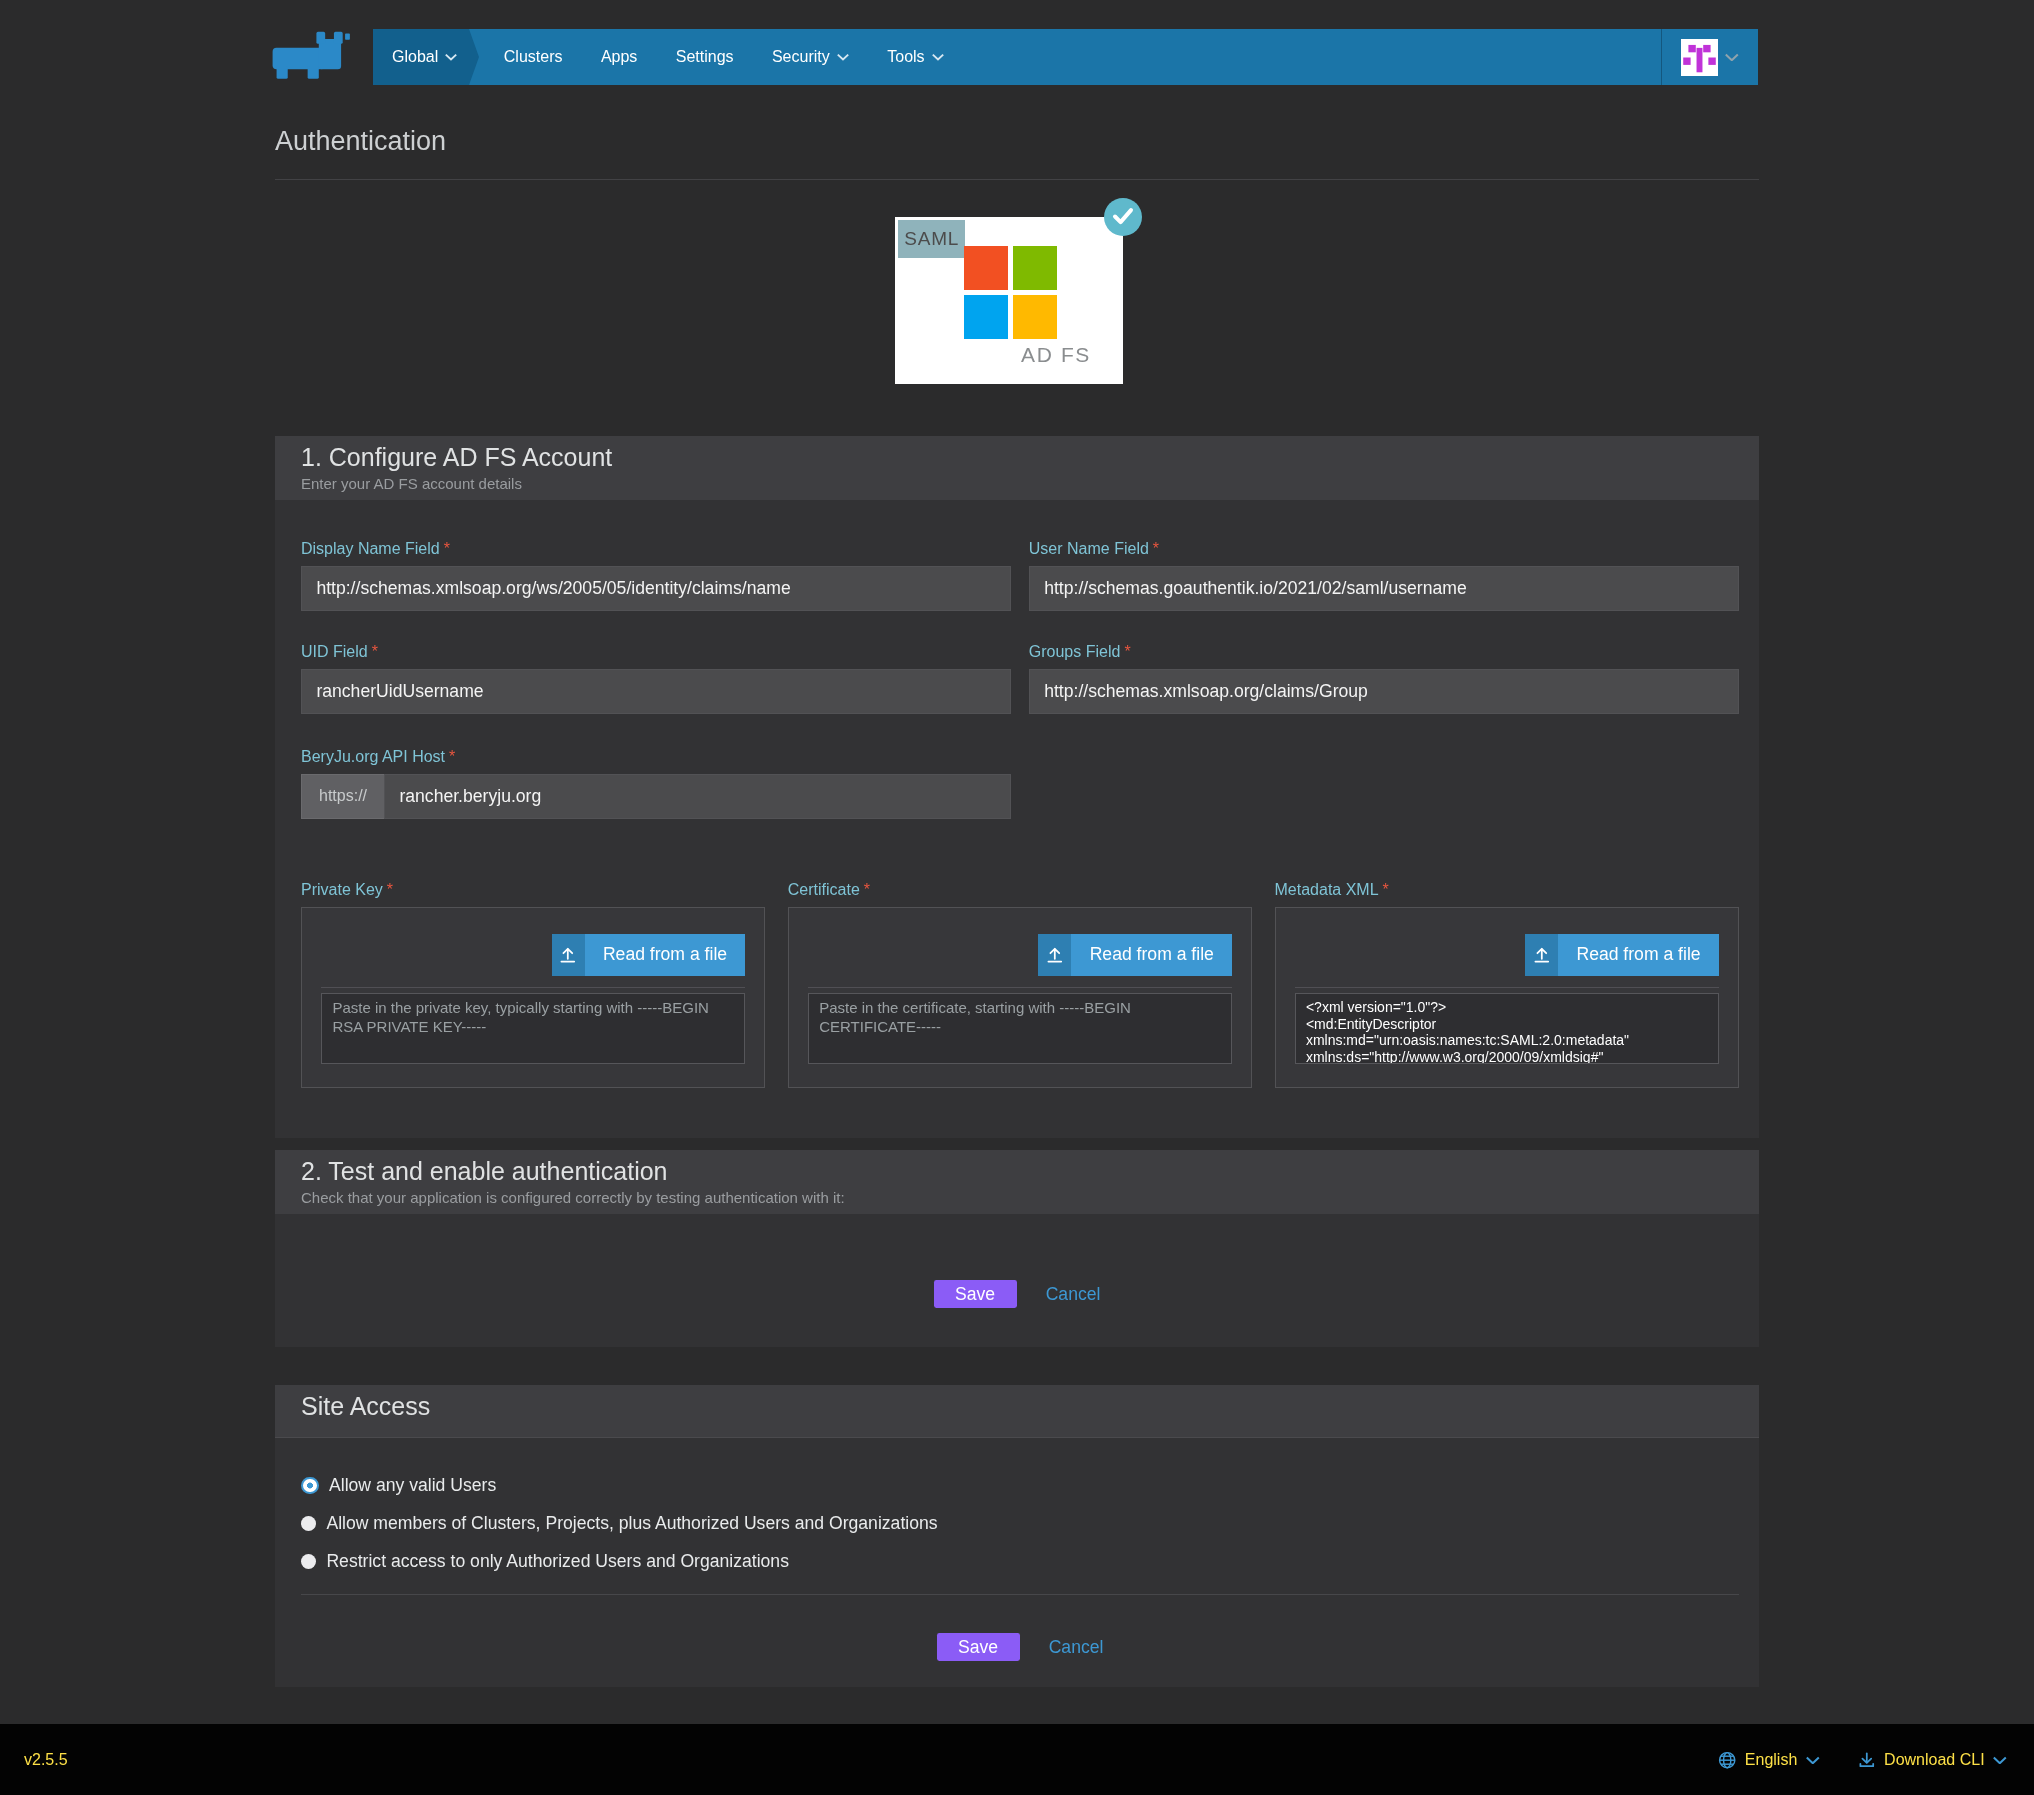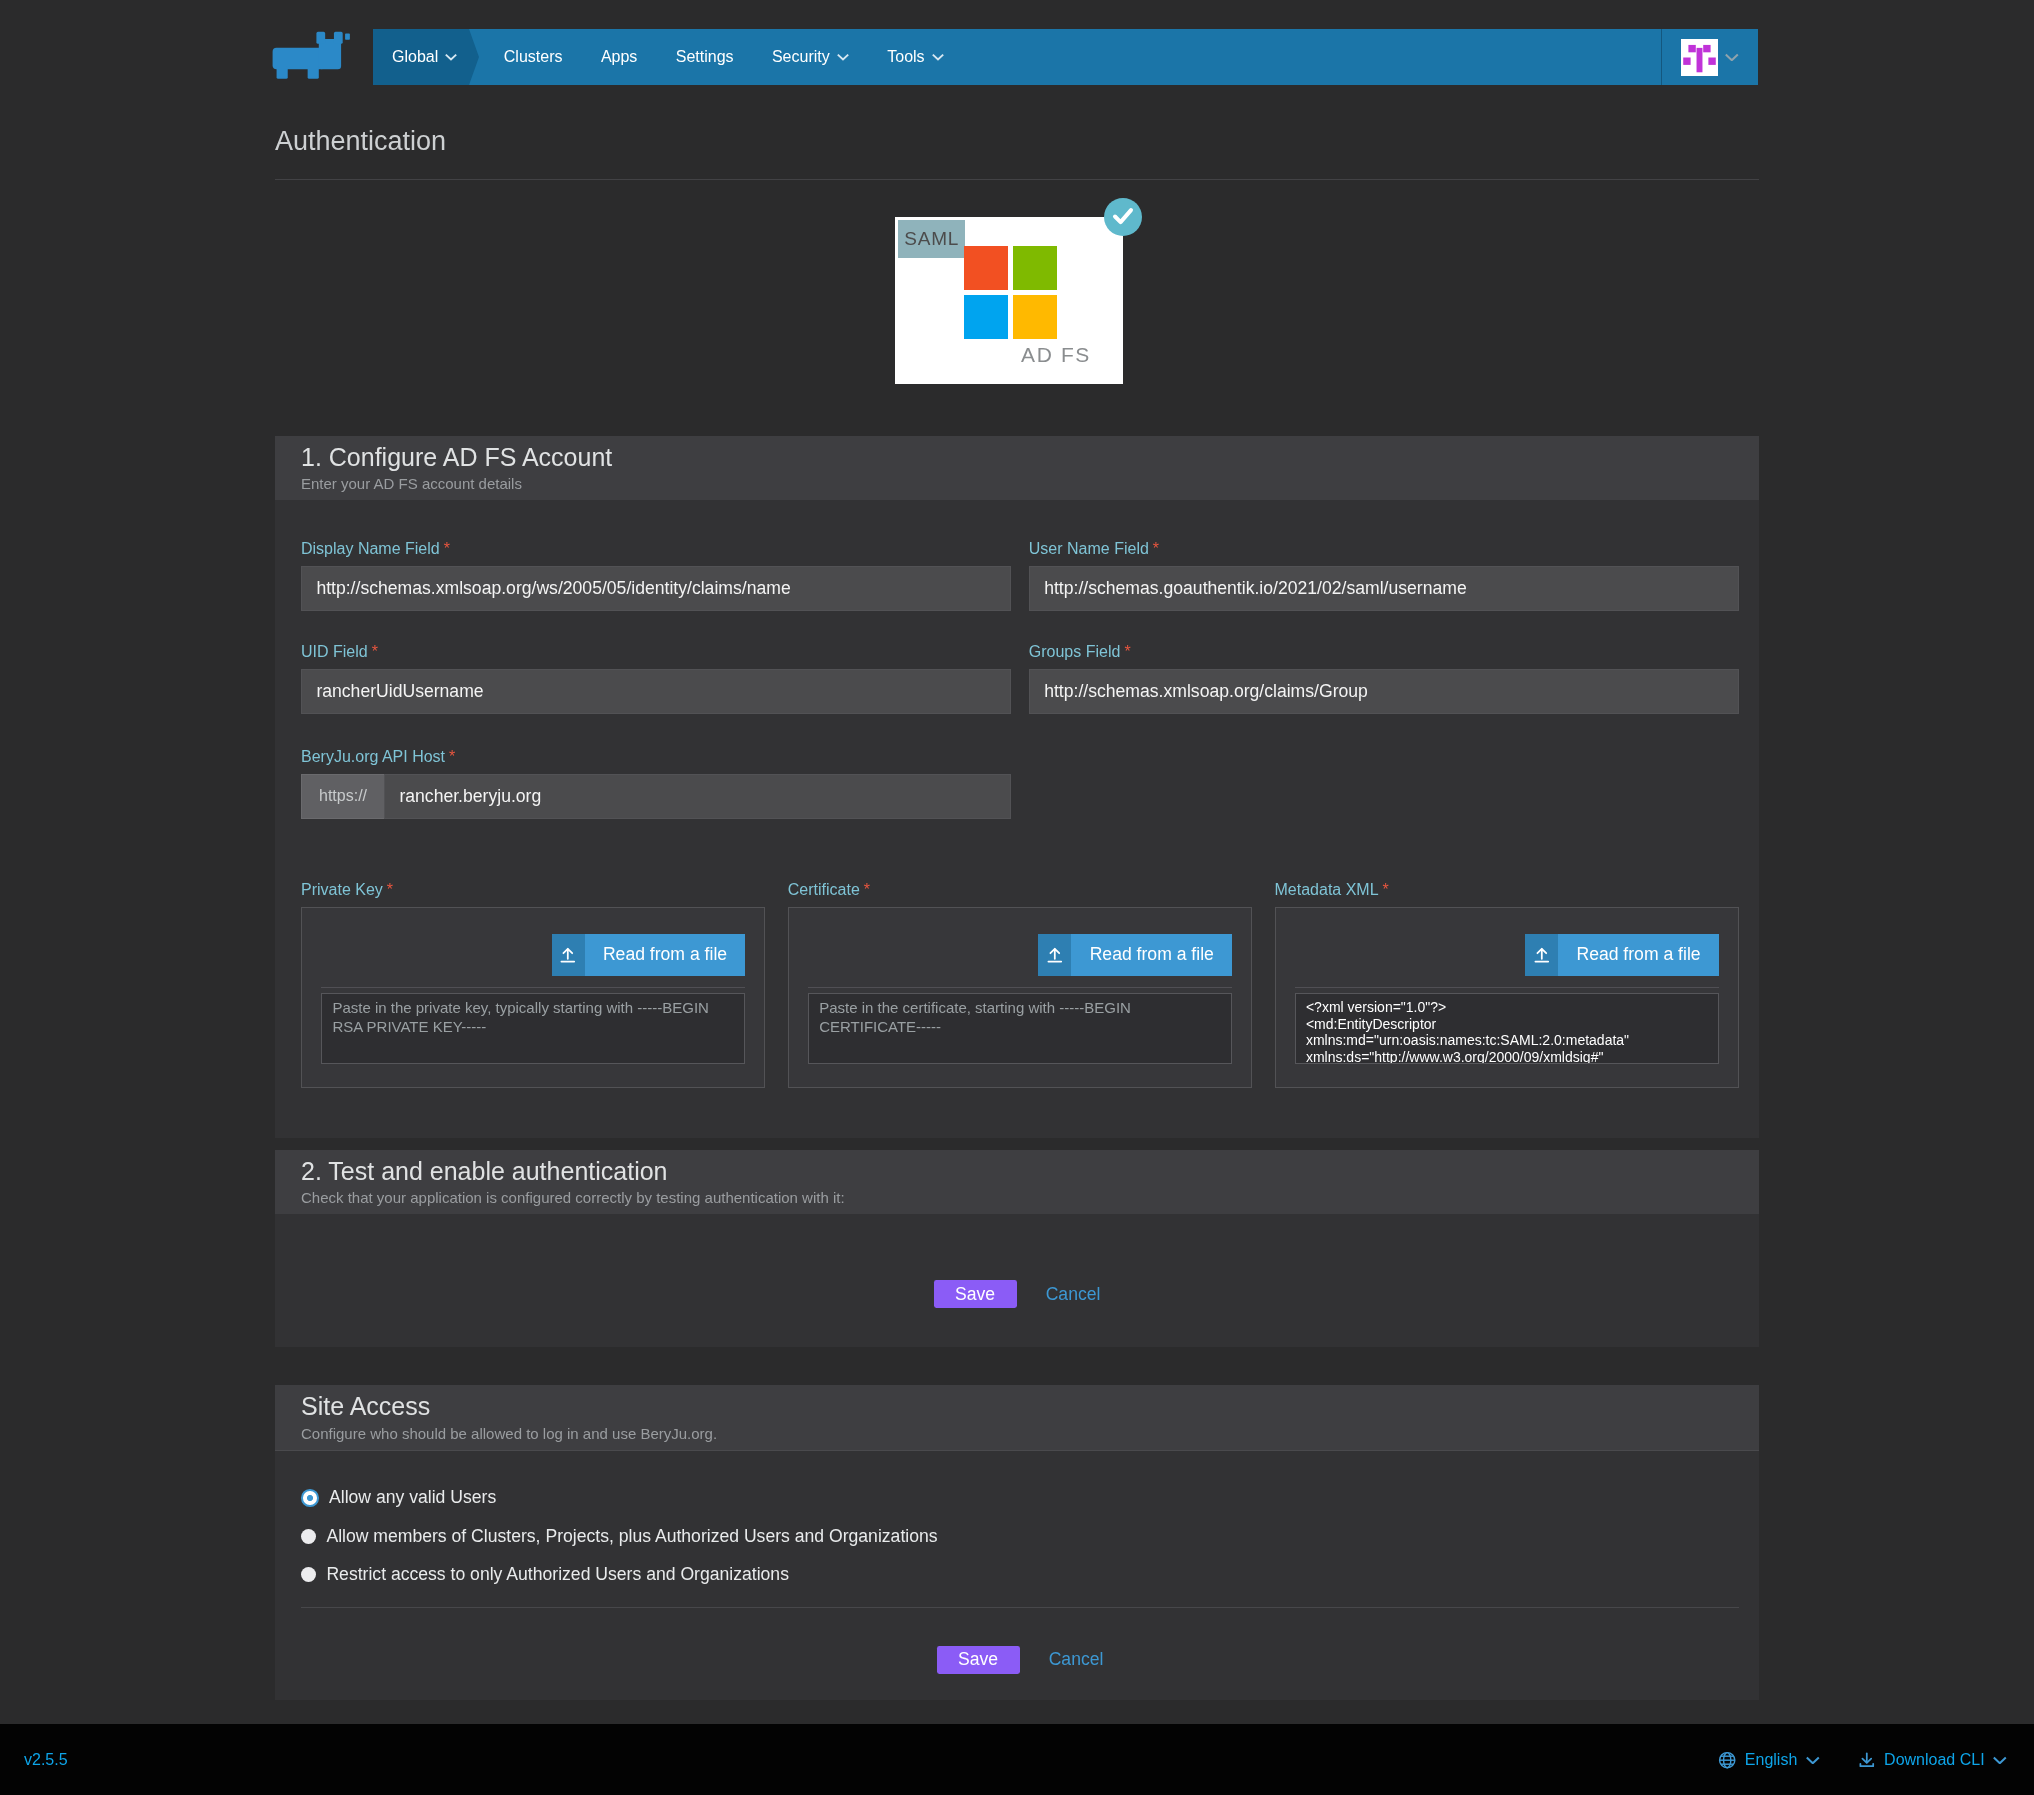--- a/index.html
+++ b/index.html
@@ -106,21 +106,21 @@
   .radio.sel {
     width:17.6px; height:17.6px; border:2.4px solid #3d98d3;
     background:radial-gradient(circle, #3d98d3 0 2.8px, #ffffff 3.2px);
   }
   .site-divider { border-top:0.8px solid #47474a; margin-top:21px; }
   .site-save { margin-top:38px; }
 
   
   .footer {
     position:absolute; bottom:0; left:0; right:0; height:72px; background:#030303;
-    display:flex; align-items:center; padding:0 27px 0 24px; color:#0ea5e9; font-size:16px;
+    display:flex; align-items:center; padding:0 27px 0 24px; color:#fde047; font-size:16px;
   }
   .f-right { margin-left:auto; display:flex; align-items:center; gap:38px; }
   .f-item { display:flex; align-items:center; gap:8.8px; cursor:pointer; }
 </style>
 </head>
 <body>
 
 <div class="header">
   <div class="logo-wrap">
     <svg width="94" height="53" viewBox="0 0 118 66">
@@ -330,21 +330,20 @@
       <div class="save-row">
         <button class="btn-save">Save</button>
         <a class="link-cancel">Cancel</a>
       </div>
     </div>
   </div>
 
   <div class="section mt47">
     <div class="section-hd bordered">
       <div class="t">Site Access</div>
-      <div class="s">Configure who should be allowed to log in and use BeryJu.org.</div>
     </div>
     <div class="site-body">
       <div class="radio-row">
         <span class="radio sel"></span>
         <span>Allow any valid Users</span>
       </div>
       <div class="radio-row">
         <span class="radio"></span>
         <span>Allow members of Clusters, Projects, plus Authorized Users and Organizations</span>
       </div>

